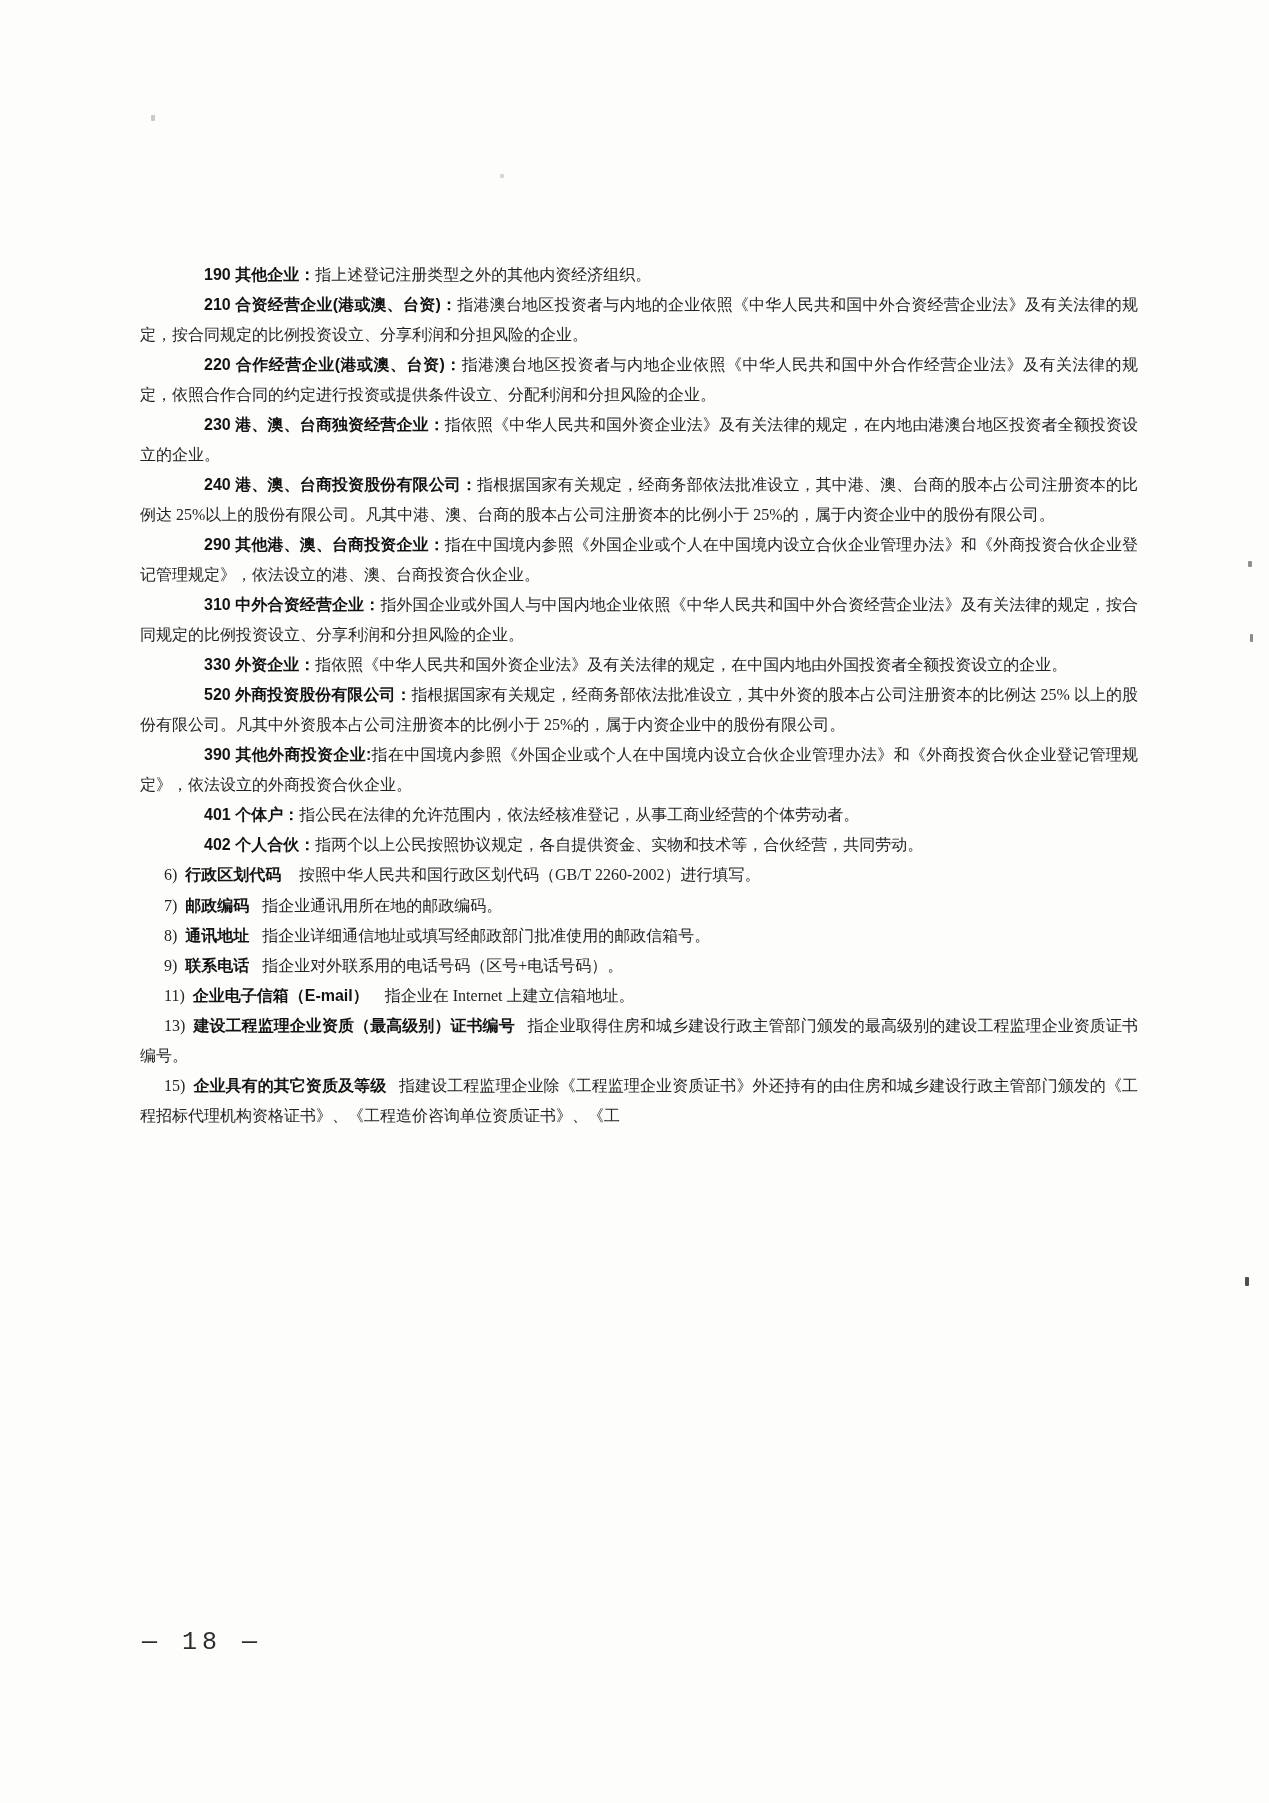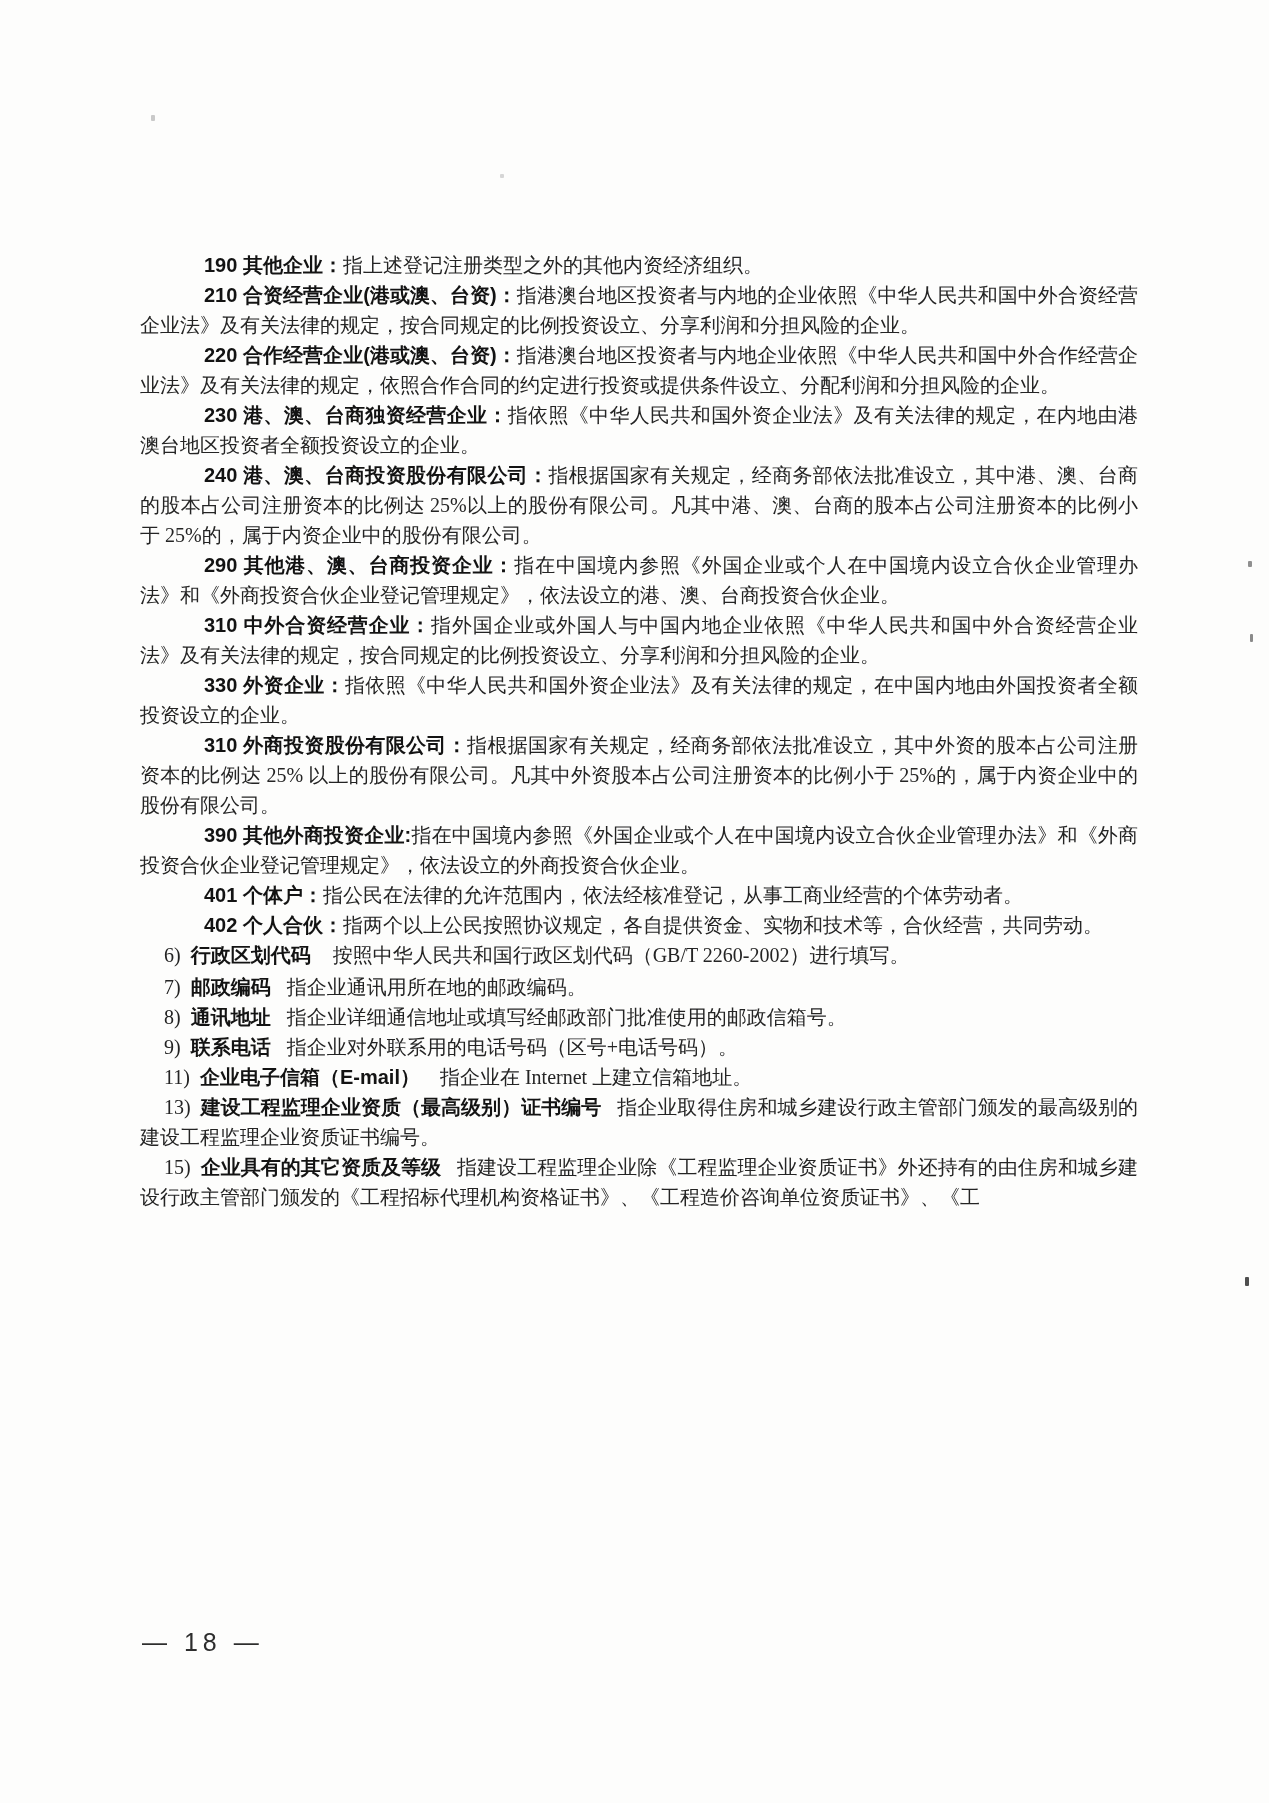--- a/index.html
+++ b/index.html
@@ -7,41 +7,41 @@
     position:relative;
     width:1269px; height:1803px;
     margin:0 auto;
     background:#fdfdfc;
     font-family:"Liberation Serif","DejaVu Serif",serif;
     color:#242424;
     overflow:hidden;
   }
   .doc {
     position:absolute;
-    left:140px; top:250px;
+    left:140px; top:260px;
     width:998px;
-    font-size:20px;
+    font-size:16px;
     line-height:30px;
     text-align:justify;
   }
   p.para { margin:0; padding:0; }
   p.def  { text-indent:64px; }
   p.item { text-indent:24px; }
   .bold {
     font-family:"Liberation Sans","DejaVu Sans",sans-serif;
     font-weight:700;
     color:#131313;
   }
   .pagenum {
     position:absolute;
     left:142px; top:1628px;
     font-size:25px;
     color:#2d2d2d;
     letter-spacing:5px;
-    font-family:Liberation Sans, sans-serif;
+    font-family:Liberation Mono, monospace;
   }
   .speck { position:absolute; background:#6a6a6a; border-radius:1px; }
   .speck.s1 { left:1245px; top:1277px; width:4px; height:9px;  background:#4f4f4f; }
   .speck.s2 { left:1248px; top:561px;  width:4px; height:6px;  background:#909090; }
   .speck.s3 { left:1250px; top:634px;  width:3px; height:8px;  background:#8a8a8a; }
   .speck.s4 { left:151px;  top:115px;  width:4px; height:6px;  background:#c9c9c9; }
   .speck.s5 { left:500px;  top:174px;  width:4px; height:4px;  background:#d6d6d6; }
 </style>
 </head>
 <body>
@@ -49,21 +49,21 @@
 <div class="page">
   <main class="doc" id="doc-body">
       <p class="para def"><span class="bold">190 其他企业：</span><span>指上述登记注册类型之外的其他内资经济组织。</span></p>
       <p class="para def"><span class="bold">210 合资经营企业(港或澳、台资)：</span><span>指港澳台地区投资者与内地的企业依照《中华人民共和国中外合资经营企业法》及有关法律的规定，按合同规定的比例投资设立、分享利润和分担风险的企业。</span></p>
       <p class="para def"><span class="bold">220 合作经营企业(港或澳、台资)：</span><span>指港澳台地区投资者与内地企业依照《中华人民共和国中外合作经营企业法》及有关法律的规定，依照合作合同的约定进行投资或提供条件设立、分配利润和分担风险的企业。</span></p>
       <p class="para def"><span class="bold">230 港、澳、台商独资经营企业：</span><span>指依照《中华人民共和国外资企业法》及有关法律的规定，在内地由港澳台地区投资者全额投资设立的企业。</span></p>
       <p class="para def"><span class="bold">240 港、澳、台商投资股份有限公司：</span><span>指根据国家有关规定，经商务部依法批准设立，其中港、澳、台商的股本占公司注册资本的比例达 25%以上的股份有限公司。凡其中港、澳、台商的股本占公司注册资本的比例小于 25%的，属于内资企业中的股份有限公司。</span></p>
       <p class="para def"><span class="bold">290 其他港、澳、台商投资企业：</span><span>指在中国境内参照《外国企业或个人在中国境内设立合伙企业管理办法》和《外商投资合伙企业登记管理规定》，依法设立的港、澳、台商投资合伙企业。</span></p>
       <p class="para def"><span class="bold">310 中外合资经营企业：</span><span>指外国企业或外国人与中国内地企业依照《中华人民共和国中外合资经营企业法》及有关法律的规定，按合同规定的比例投资设立、分享利润和分担风险的企业。</span></p>
       <p class="para def"><span class="bold">330 外资企业：</span><span>指依照《中华人民共和国外资企业法》及有关法律的规定，在中国内地由外国投资者全额投资设立的企业。</span></p>
-      <p class="para def"><span class="bold">310 外商投资股份有限公司：</span><span>指根据国家有关规定，经商务部依法批准设立，其中外资的股本占公司注册资本的比例达 25% 以上的股份有限公司。凡其中外资股本占公司注册资本的比例小于 25%的，属于内资企业中的股份有限公司。</span></p>
+      <p class="para def"><span class="bold">520 外商投资股份有限公司：</span><span>指根据国家有关规定，经商务部依法批准设立，其中外资的股本占公司注册资本的比例达 25% 以上的股份有限公司。凡其中外资股本占公司注册资本的比例小于 25%的，属于内资企业中的股份有限公司。</span></p>
       <p class="para def"><span class="bold">390 其他外商投资企业:</span><span>指在中国境内参照《外国企业或个人在中国境内设立合伙企业管理办法》和《外商投资合伙企业登记管理规定》，依法设立的外商投资合伙企业。</span></p>
       <p class="para def"><span class="bold">401 个体户：</span><span>指公民在法律的允许范围内，依法经核准登记，从事工商业经营的个体劳动者。</span></p>
       <p class="para def"><span class="bold">402 个人合伙：</span><span>指两个以上公民按照协议规定，各自提供资金、实物和技术等，合伙经营，共同劳动。</span></p>
       <p class="para item"><span>6)</span><span class="bold" style="margin-left: 0.5em; font-family: Liberation Mono, monospace;">行政区划代码</span><span style="margin-left: 1.1em;">按照中华人民共和国行政区划代码（GB/T 2260-2002）进行填写。</span></p>
       <p class="para item"><span>7)</span><span class="bold" style="margin-left: 0.5em;">邮政编码</span><span style="margin-left: 0.8em;">指企业通讯用所在地的邮政编码。</span></p>
       <p class="para item"><span>8)</span><span class="bold" style="margin-left: 0.5em;">通讯地址</span><span style="margin-left: 0.8em;">指企业详细通信地址或填写经邮政部门批准使用的邮政信箱号。</span></p>
       <p class="para item"><span>9)</span><span class="bold" style="margin-left: 0.5em;">联系电话</span><span style="margin-left: 0.8em;">指企业对外联系用的电话号码（区号+电话号码）。</span></p>
       <p class="para item"><span>11)</span><span class="bold" style="margin-left: 0.5em;">企业电子信箱（E-mail）</span><span style="margin-left: 1em;">指企业在 Internet 上建立信箱地址。</span></p>
       <p class="para item"><span>13)</span><span class="bold" style="margin-left: 0.5em;">建设工程监理企业资质（最高级别）证书编号</span><span style="margin-left: 0.8em;">指企业取得住房和城乡建设行政主管部门颁发的最高级别的建设工程监理企业资质证书编号。</span></p>
       <p class="para item"><span>15)</span><span class="bold" style="margin-left: 0.5em;">企业具有的其它资质及等级</span><span style="margin-left: 0.8em;">指建设工程监理企业除《工程监理企业资质证书》外还持有的由住房和城乡建设行政主管部门颁发的《工程招标代理机构资格证书》、《工程造价咨询单位资质证书》、《工</span></p>

